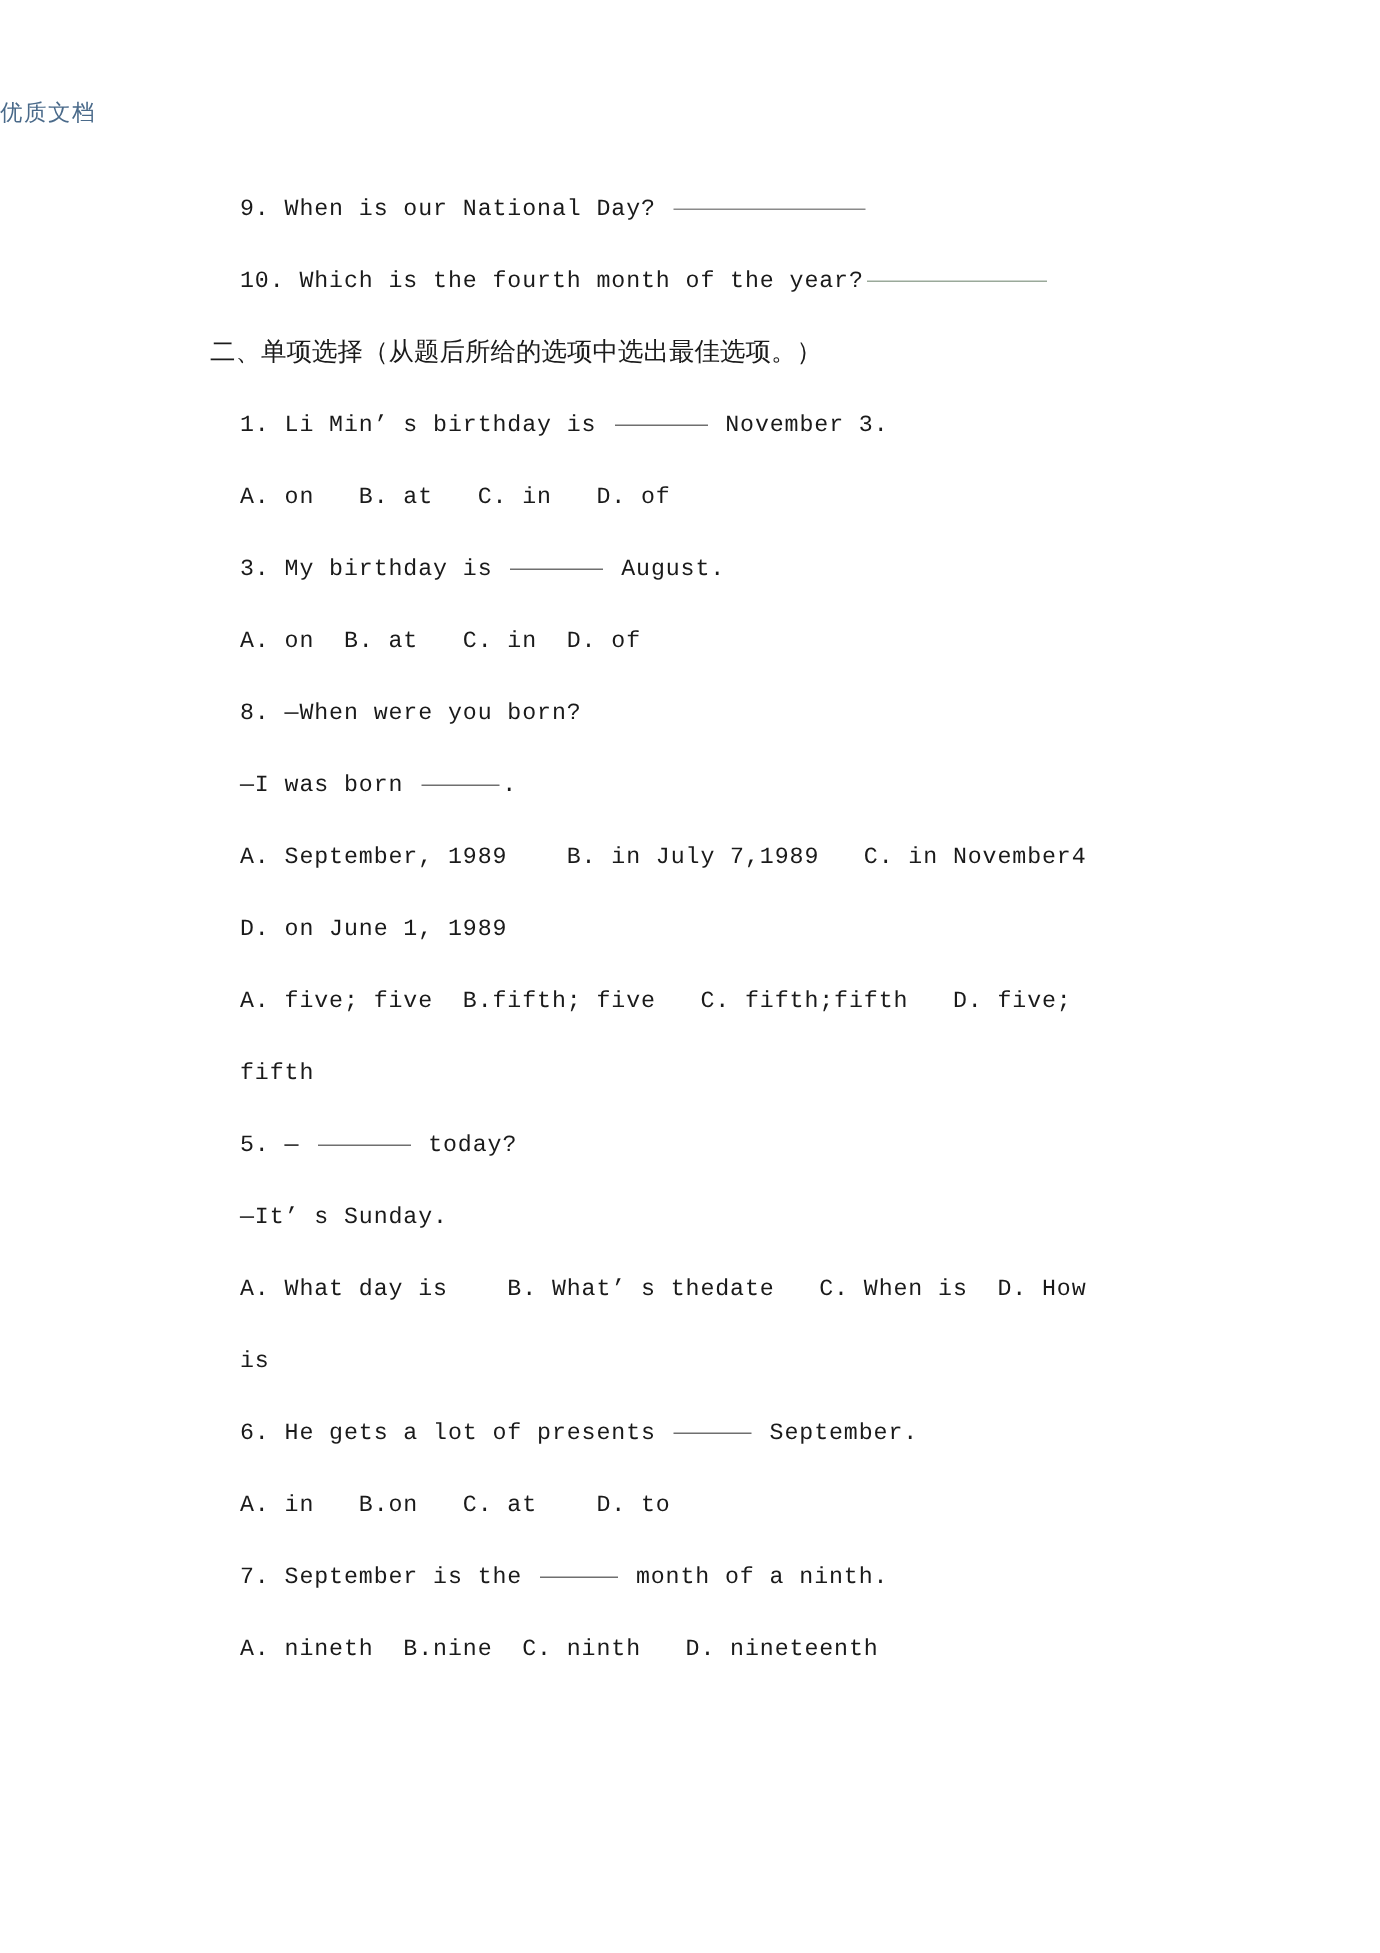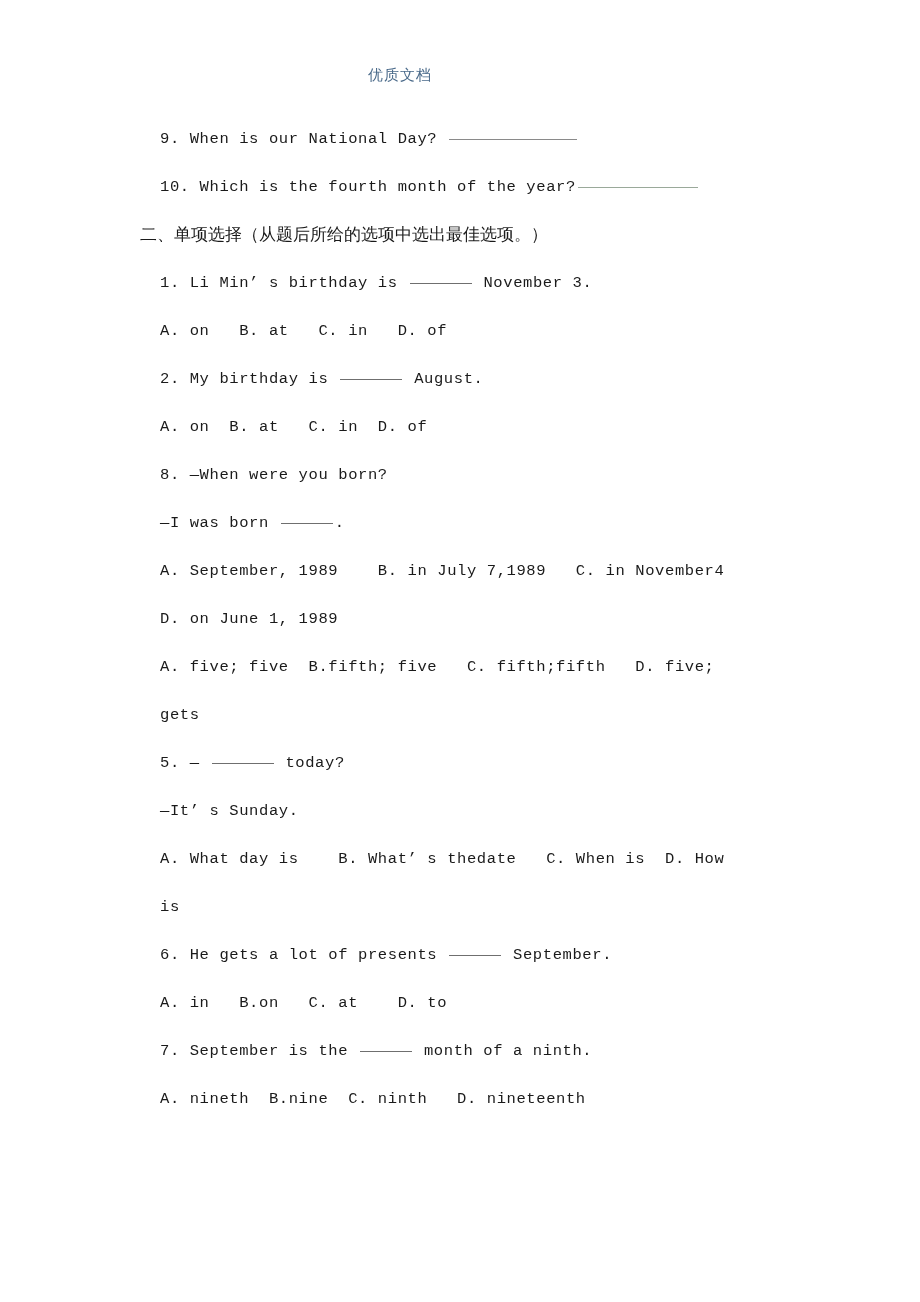--- a/index.html
+++ b/index.html
@@ -15,21 +15,21 @@
     color: #1a1a1a;
     overflow: hidden;
   }
 
   
   .page-header {
     position: absolute;
     top: 66px;
     left: 0;
     width: 800px;
-    text-align: center;
+    text-align: left;
   }
   .page-header .wm {
     font-family: "DejaVu Sans", "Liberation Sans", sans-serif;
     font-size: 15px;
     letter-spacing: 1px;
     color: #4a6a8a;
   }
 
   
   .doc-body {
@@ -80,28 +80,28 @@
 <div class="page-header">
   <span class="wm">优质文档</span>
 </div>
 
 <div class="doc-body">
     <div class="line"><span>9. When is our National Day? </span><span class="blank b-lg"></span></div>
     <div class="line"><span>10. Which is the fourth month of the year?</span><span class="blank b-xl"></span></div>
     <div class="line cjk"><span>二、单项选择（从题后所给的选项中选出最佳选项。）</span></div>
     <div class="line"><span>1. Li Min’ s birthday is </span><span class="blank b-md"></span><span> November 3.</span></div>
     <div class="line"><span>A. on   B. at   C. in   D. of</span></div>
-    <div class="line"><span>2. My birthday is </span><span class="blank b-md"></span><span> August.</span></div>
+    <div class="line"><span>3. My birthday is </span><span class="blank b-md"></span><span> August.</span></div>
     <div class="line"><span>A. on  B. at   C. in  D. of</span></div>
     <div class="line"><span>8. —When were you born?</span></div>
     <div class="line"><span>—I was born </span><span class="blank b-sm"></span><span>.</span></div>
     <div class="line"><span>A. September, 1989    B. in July 7,1989   C. in November4</span></div>
     <div class="line flush"><span>D. on June 1, 1989</span></div>
     <div class="line"><span>A. five; five  B.fifth; five   C. fifth;fifth   D. five;</span></div>
-    <div class="line flush"><span>gets</span></div>
+    <div class="line flush"><span>fifth</span></div>
     <div class="line"><span>5. — </span><span class="blank b-md"></span><span> today?</span></div>
     <div class="line"><span>—It’ s Sunday.</span></div>
     <div class="line"><span>A. What day is    B. What’ s thedate   C. When is  D. How</span></div>
     <div class="line flush"><span>is</span></div>
     <div class="line"><span>6. He gets a lot of presents </span><span class="blank b-sm"></span><span> September.</span></div>
     <div class="line"><span>A. in   B.on   C. at    D. to</span></div>
     <div class="line"><span>7. September is the </span><span class="blank b-sm"></span><span> month of a ninth.</span></div>
     <div class="line"><span>A. nineth  B.nine  C. ninth   D. nineteenth</span></div>
   </div>
 

